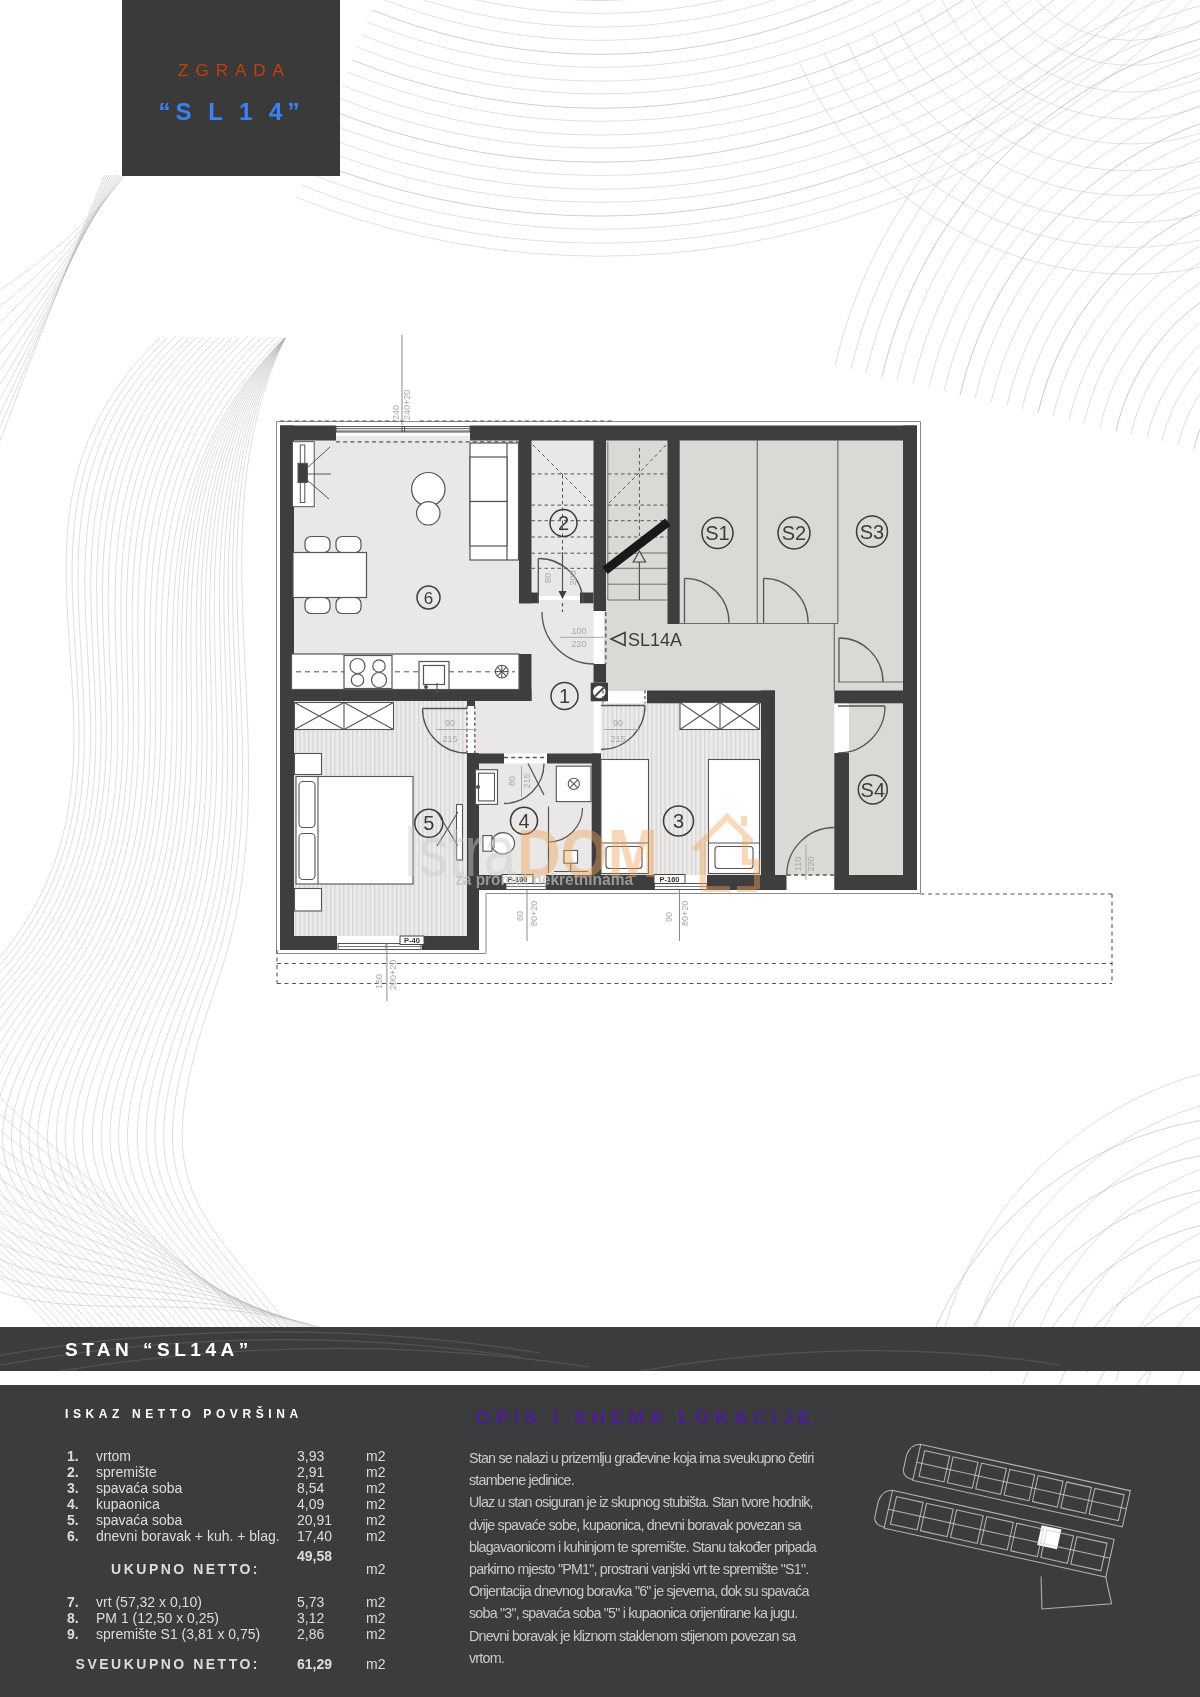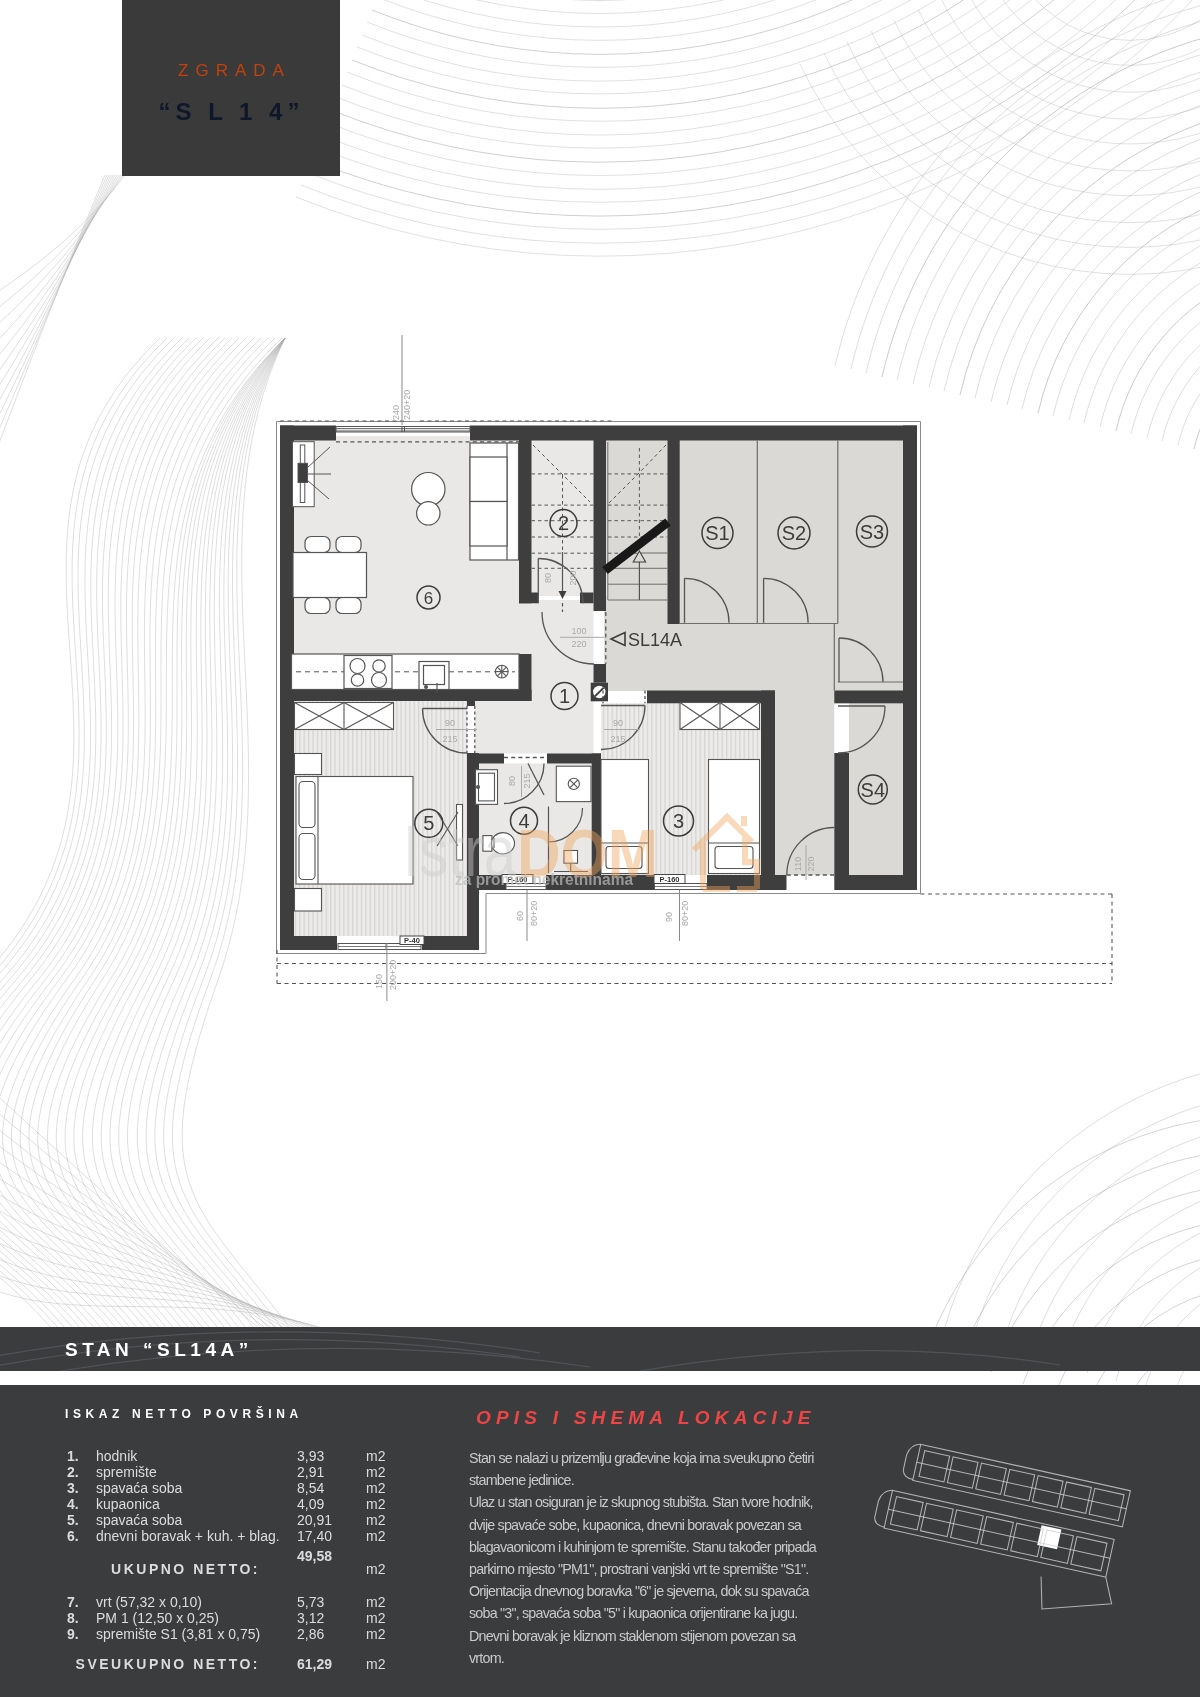--- a/index.html
+++ b/index.html
@@ -138,21 +138,21 @@
 <path d="M1389,31 A286,286 0 0 1 871,31" stroke-opacity="0.35"></path>
 <path d="M1413,42 A312,312 0 0 1 847,42" stroke-opacity="0.35"></path>
 <path d="M1436,53 A338,338 0 0 1 824,53" stroke-opacity="0.35"></path>
 <path d="M1460,64 A364,364 0 0 1 800,64" stroke-opacity="0.35"></path>
 </svg>
 
 <div class="abs" style="left:122px;top:0;width:218px;height:176px;background:#3a3a3b;"></div>
 
 <div class="abs" style="left:122px;top:61px;width:218px;text-align:center;color:#c2410c;font-size:17px;letter-spacing:7px;text-indent:7px;">ZGRADA</div>
 
-<div class="abs" style="left:122px;top:98px;width:214px;text-align:center;color:#0f172a;font-size:24px;font-weight:bold;letter-spacing:5px;text-indent:5px;">“S L 1 4”</div>
+<div class="abs" style="left:122px;top:98px;width:214px;text-align:center;color:#3b82f6;font-size:24px;font-weight:bold;letter-spacing:5px;text-indent:5px;">“S L 1 4”</div>
 
 <svg class="abs" style="left:0;top:0" width="1200" height="1697" viewBox="0 0 1200 1697">
 <defs>
 <pattern id="stripes" width="4.4" height="10" patternUnits="userSpaceOnUse">
 <rect width="4.4" height="10" fill="#ecebe9"></rect>
 <rect x="0" width="1.3" height="10" fill="#d5d4d2"></rect>
 </pattern>
 </defs>
 
 <rect x="294" y="436" width="226" height="254" fill="#e9e8e6"></rect>
@@ -609,25 +609,25 @@
 <path d="M60,44 C220,18 400,12 590,40"></path>
 <path d="M640,44 C780,20 920,16 1060,38"></path>
 </svg>
 
 <div class="abs" style="left:65px;top:1339px;color:#fff;font-size:19px;font-weight:bold;letter-spacing:4.5px;">STAN “SL14A”</div>
 
 <div class="abs" style="left:0;top:1385px;width:1200px;height:312px;background:#3b3c3e;"></div>
 
 <div class="abs" style="left:65px;top:1407px;color:#fff;font-size:12px;font-weight:bold;letter-spacing:4.6px;">ISKAZ NETTO POVRŠINA</div>
 
-<div class="abs" style="left:476px;top:1407px;color:#ef4444;font-size:19px;font-weight:bold;letter-spacing:5.2px;font-style:italic;">OPIS I SHEMA LOKACIJE</div>
+<div class="abs" style="left:476px;top:1407px;color:#4c1d95;font-size:19px;font-weight:bold;letter-spacing:5.2px;">OPIS I SHEMA LOKACIJE</div>
 
 <div class="abs" style="left:0;top:0;width:0;height:0;color:#dcdcdc;font-size:14px;">
 <div class="abs" style="left:67px;top:1448px;font-weight:bold;">1.</div>
-    <div class="abs" style="left:96px;top:1448px;">hodnik</div>
+    <div class="abs" style="left:96px;top:1448px;">vrtom</div>
     <div class="abs" style="left:297px;top:1448px;">3,93</div>
     <div class="abs" style="left:366px;top:1448px;">m2</div>
 <div class="abs" style="left:67px;top:1464px;font-weight:bold;">2.</div>
     <div class="abs" style="left:96px;top:1464px;">spremište</div>
     <div class="abs" style="left:297px;top:1464px;">2,91</div>
     <div class="abs" style="left:366px;top:1464px;">m2</div>
 <div class="abs" style="left:67px;top:1480px;font-weight:bold;">3.</div>
     <div class="abs" style="left:96px;top:1480px;">spavaća soba</div>
     <div class="abs" style="left:297px;top:1480px;">8,54</div>
     <div class="abs" style="left:366px;top:1480px;">m2</div>

